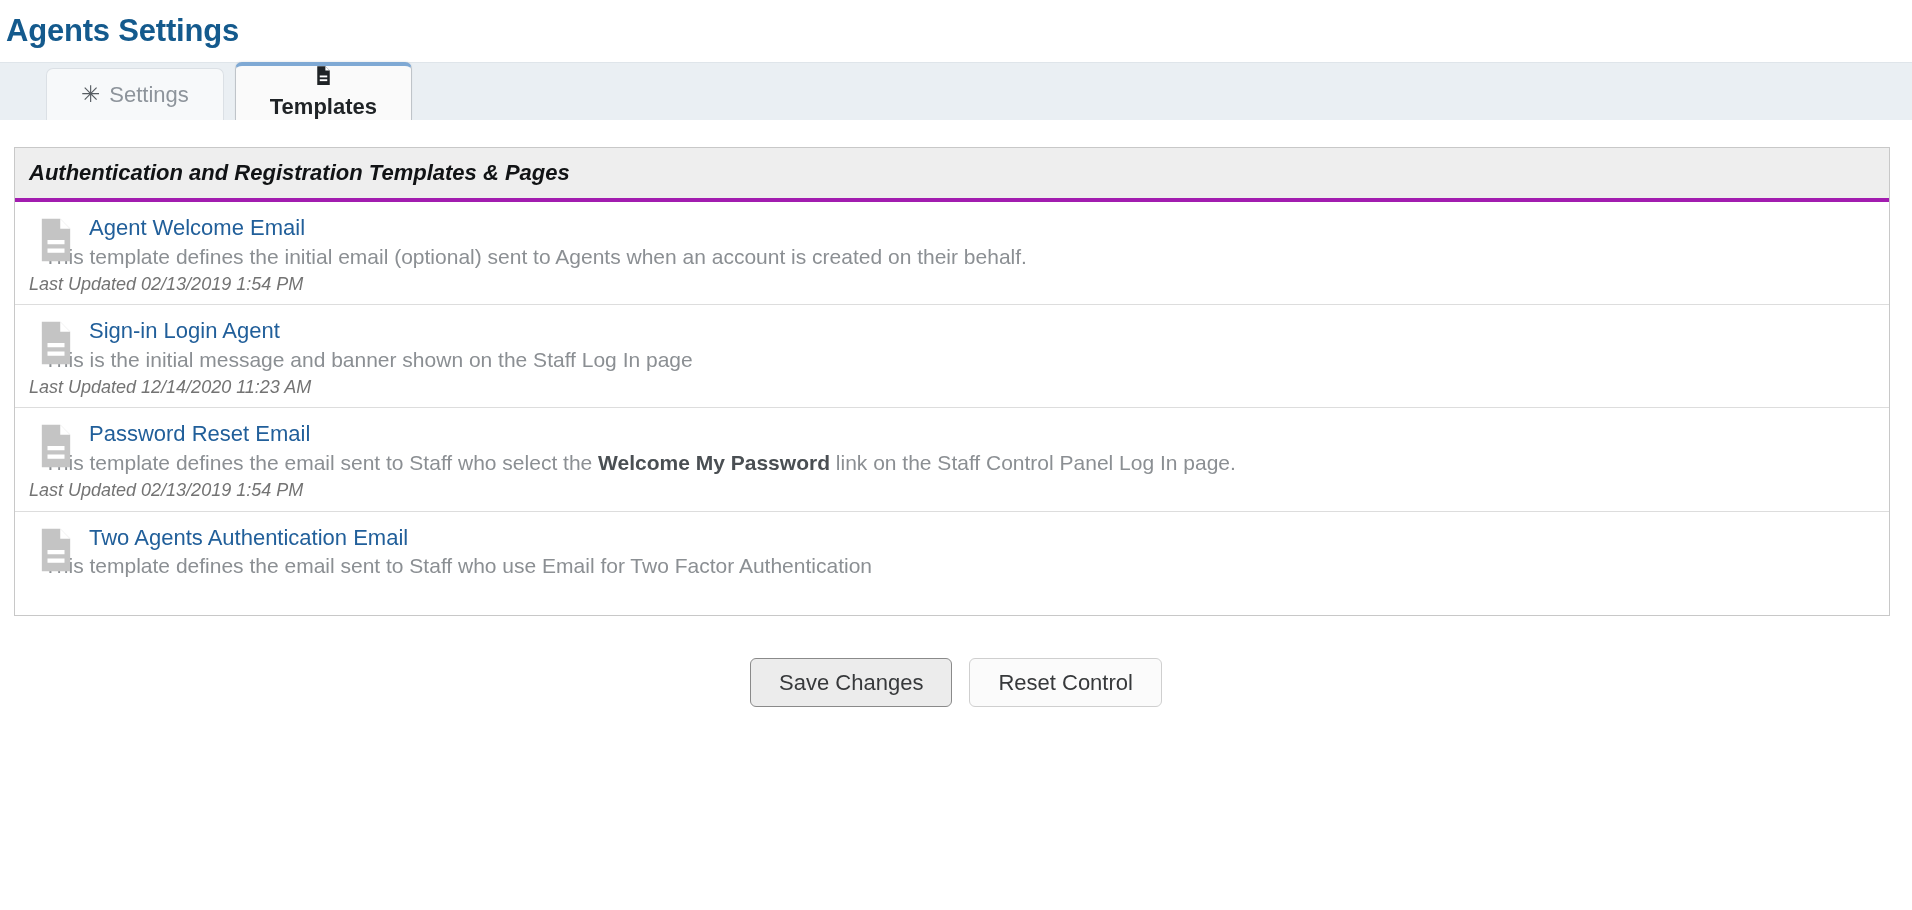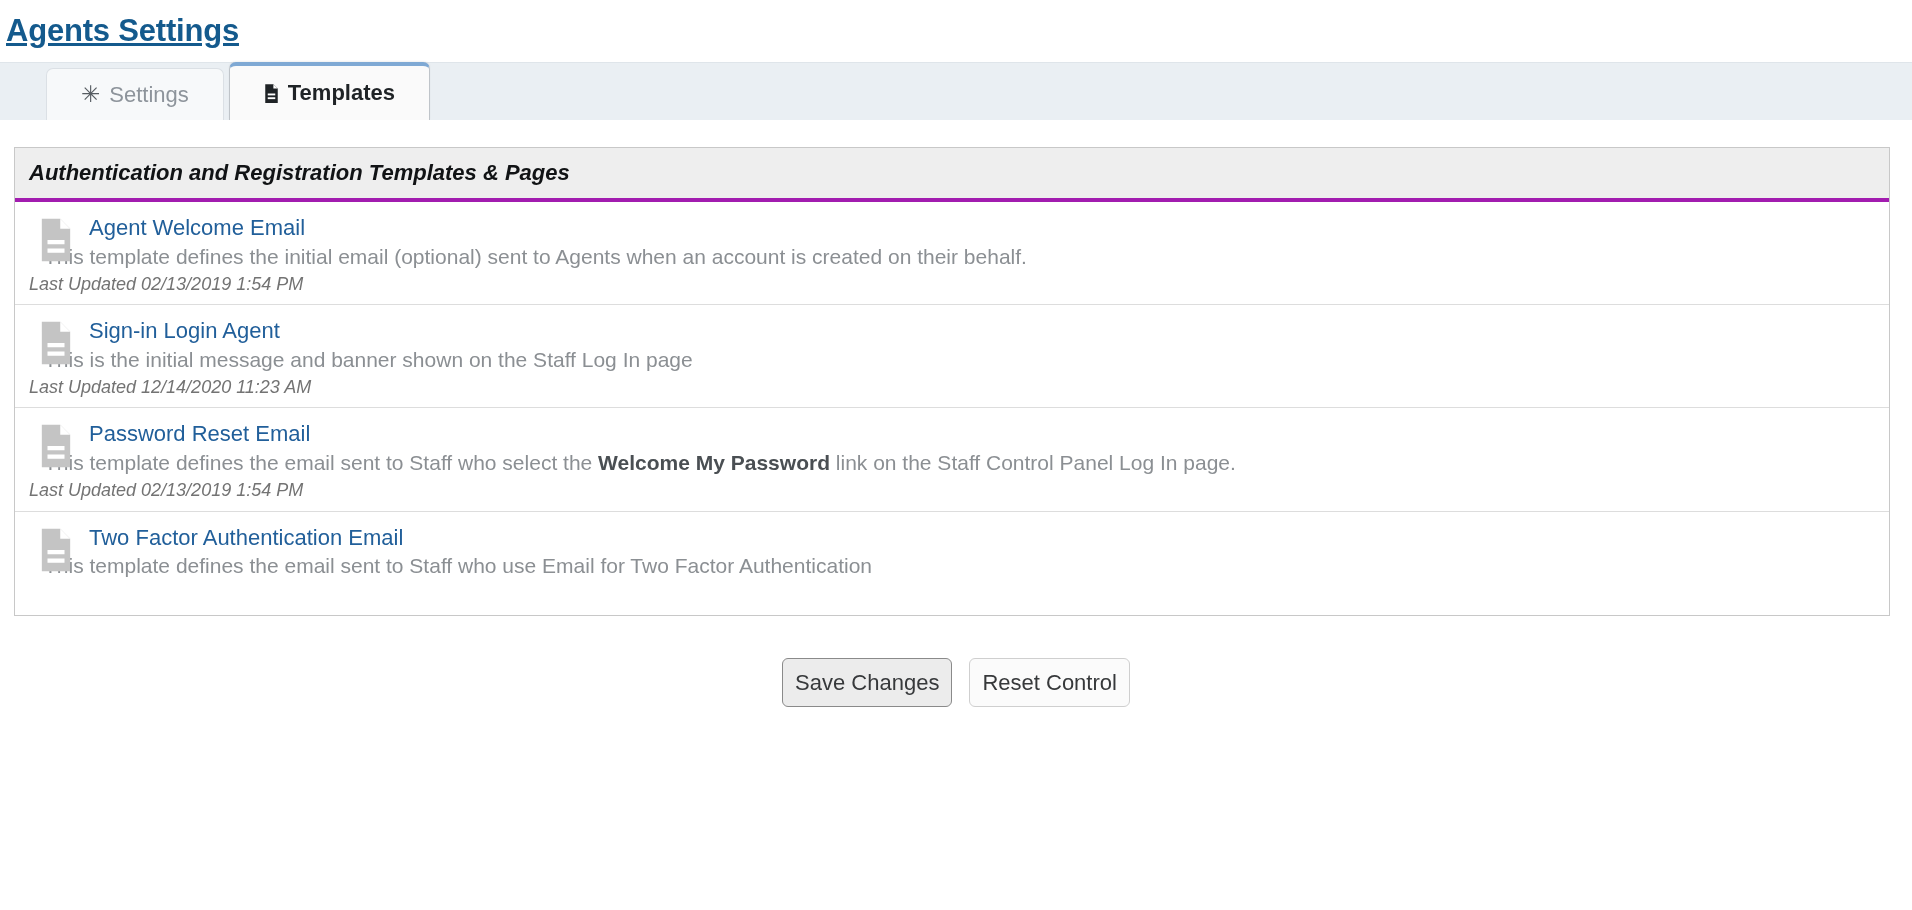--- a/index.html
+++ b/index.html
@@ -18,21 +18,20 @@
 
   
   .page-title {
     font-size: 31px;
     font-weight: bold;
     color: #145a8d;
     letter-spacing: -0.2px;
     padding: 14px 0 0 6px;
     margin: 0;
     line-height: 1.1;
-    text-decoration: underline;
   }
 
   
   .tabstrip {
     margin-top: 14px;
     height: 58px;
     background: #eaeff3;
     border-top: 1px solid #dfe5ea;
     position: relative;
     padding-left: 46px;
@@ -58,22 +57,23 @@
   }
   .tab.active {
     background: #fafafa;
     color: #1f2326;
     font-weight: bold;
     border: 1px solid #bfc4c9;
     border-top: 4px solid #7fa9d4;
     border-bottom: none;
     height: 58px;
     z-index: 3;
-    margin-left: 5px;
+    margin-left: 11px;
     box-shadow: 0 -1px 2px rgba(0,0,0,0.06);
+    flex-direction: column;
   }
   .tab .tab-icon { display: inline-flex; align-items: center; }
 
   
   .icon-asterisk {
     font-size: 23px;
     line-height: 1;
     color: #565c61;
     font-family: "DejaVu Sans", sans-serif;
   }
@@ -144,21 +144,21 @@
   
   .footer {
     margin-top: 42px;
     display: flex;
     justify-content: center;
     gap: 17px;
   }
   .btn {
     font-family: "Liberation Sans", sans-serif;
     font-size: 22px;
-    padding: 10px 12px;
+    padding: 10px 28px;
     border-radius: 6px;
     cursor: pointer;
     line-height: 1.25;
   }
   .btn-save {
     background: #ececec;
     border: 1px solid #8a8a8a;
     color: #37393b;
   }
   .btn-reset {
@@ -248,21 +248,21 @@
   </div>
 
   <div class="tpl-row">
     <div class="row-inner">
       <svg class="doc-icon" viewBox="0 0 24 30" aria-hidden="true">
         <path d="M2 0 h13 l7 7 v23 H2 Z" fill="#c4c4c4"></path>
         <path d="M15 0 l7 7 h-7 Z" fill="#ffffff"></path>
         <rect x="6" y="15" width="12" height="3" fill="#ffffff"></rect>
         <rect x="6" y="21" width="12" height="3" fill="#ffffff"></rect>
       </svg>
-      <a class="tpl-link" href="#">Two Factor Authentication Email</a>
+      <a class="tpl-link" href="#">Two Agents Authentication Email</a>
       <div class="tpl-desc">
         <span>This template defines the email sent to Staff who use Email for Two Factor Authentication</span><b></b><span></span>
       </div>
     </div>
   </div>
 
 </div>
 
 <div class="footer">
   <button class="btn btn-save">Save Changes</button>

